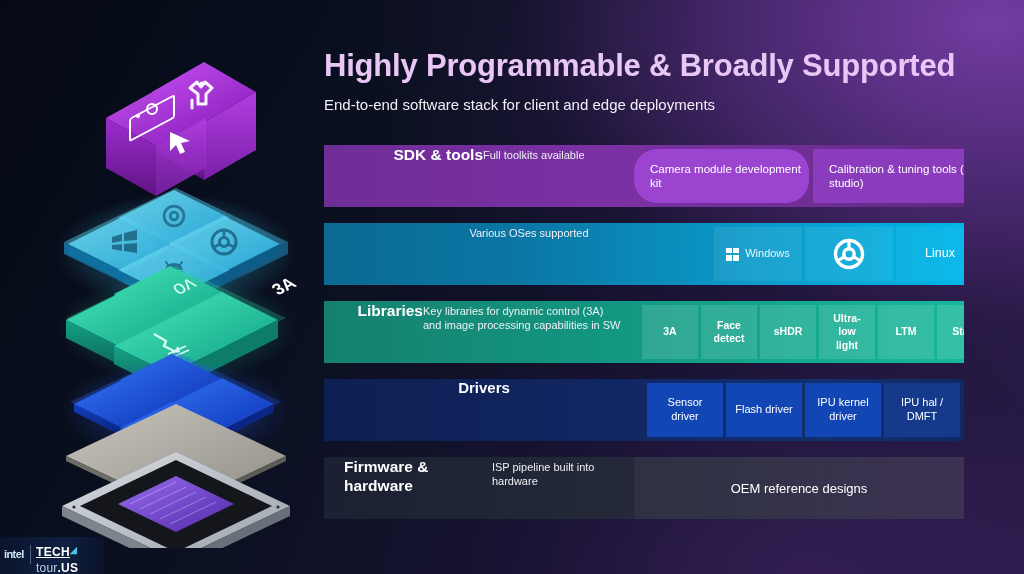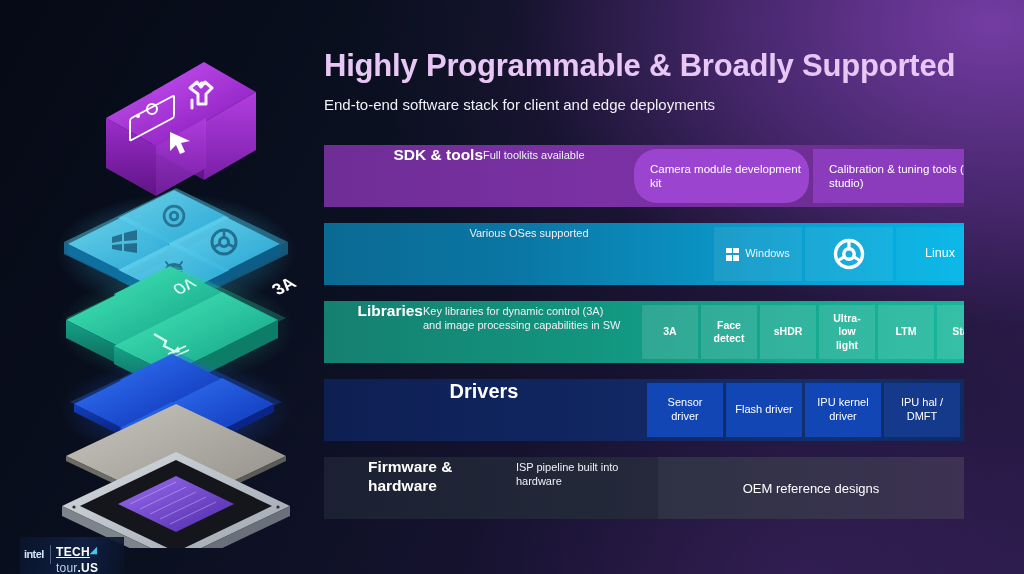--- a/index.html
+++ b/index.html
@@ -96,39 +96,39 @@
 
   
   .row-lib { background:linear-gradient(90deg,#16806f 0%, #12947f 40%, #14a88f 72%, #17b79b 100%);gap:8px; }
   .row-lib .row-label { width:290px; }
   .row-lib .row-items { gap:3px; }
   .row-lib .chip { width:56px; background:rgba(255,255,255,0.13); font-size:10.5px; font-weight:bold; }
 
   
   .row-drv { background:linear-gradient(90deg,#0e1f52 0%, #112763 46%, #11306f 78%, #0f2a63 100%); }
   .row-drv .row-label { width:280px; }
-  .row-drv .row-title { font-size:20px; }
+  .row-drv .row-title { font-size:15px; }
   .row-drv .row-items { gap:3px; }
   .row-drv .chip { width:76px; background:#1146b4; font-size:11px; }
   .row-drv .chip.last { background:#153a8c; }
 
   
-  .row-fw { height:62px; background:linear-gradient(90deg,#1b2132 0%, #222838 40%, #2c2a43 75%, #36284c 100%); margin-bottom:0;padding-left:24px; }
+  .row-fw { height:62px; background:linear-gradient(90deg,#1b2132 0%, #222838 40%, #2c2a43 75%, #36284c 100%); margin-bottom:0; }
   .row-fw .row-label { width:290px; }
   .row-fw .fw-box {
     margin-left:auto;
     width:352px;
     display:flex; align-items:center; justify-content:center;
     background:rgba(255,255,255,0.045);
     color:#ffffff; font-size:13px;
   }
 
   
   #logo { position:absolute; left:0px; top:537px; width:104px; height:37px;
-          background:linear-gradient(100deg, rgba(10,20,44,0.9) 0%, rgba(16,34,70,0.9) 60%, rgba(10,18,38,0.9) 100%);margin-left:20px; }
+          background:linear-gradient(100deg, rgba(10,20,44,0.9) 0%, rgba(16,34,70,0.9) 60%, rgba(10,18,38,0.9) 100%); }
   .intel-mark {
     position:absolute; left:4px; top:11px;
     font-size:11px; letter-spacing:-0.6px; color:#cfe6f7; font-weight:600;
   }
   .divider { position:absolute; left:30px; top:8px; width:1px; height:19px; background:rgba(160,190,220,0.45); }
   .tech-mark { position:absolute; left:36px; top:6px; line-height:1.0; }
   .tech-mark .t1 { font-size:12px; font-weight:bold; color:#ffffff; letter-spacing:0.3px;text-decoration:underline; }
   .tech-mark .t2 { font-size:12px; font-weight:400; color:#b9d4e8; letter-spacing:0.2px; margin-top:1px; }
   .tech-mark .t2 b { color:#ffffff; }
   .tech-dot { display:inline-block; color:#47c4e8; font-size:9px; transform:translateY(-3px); }

